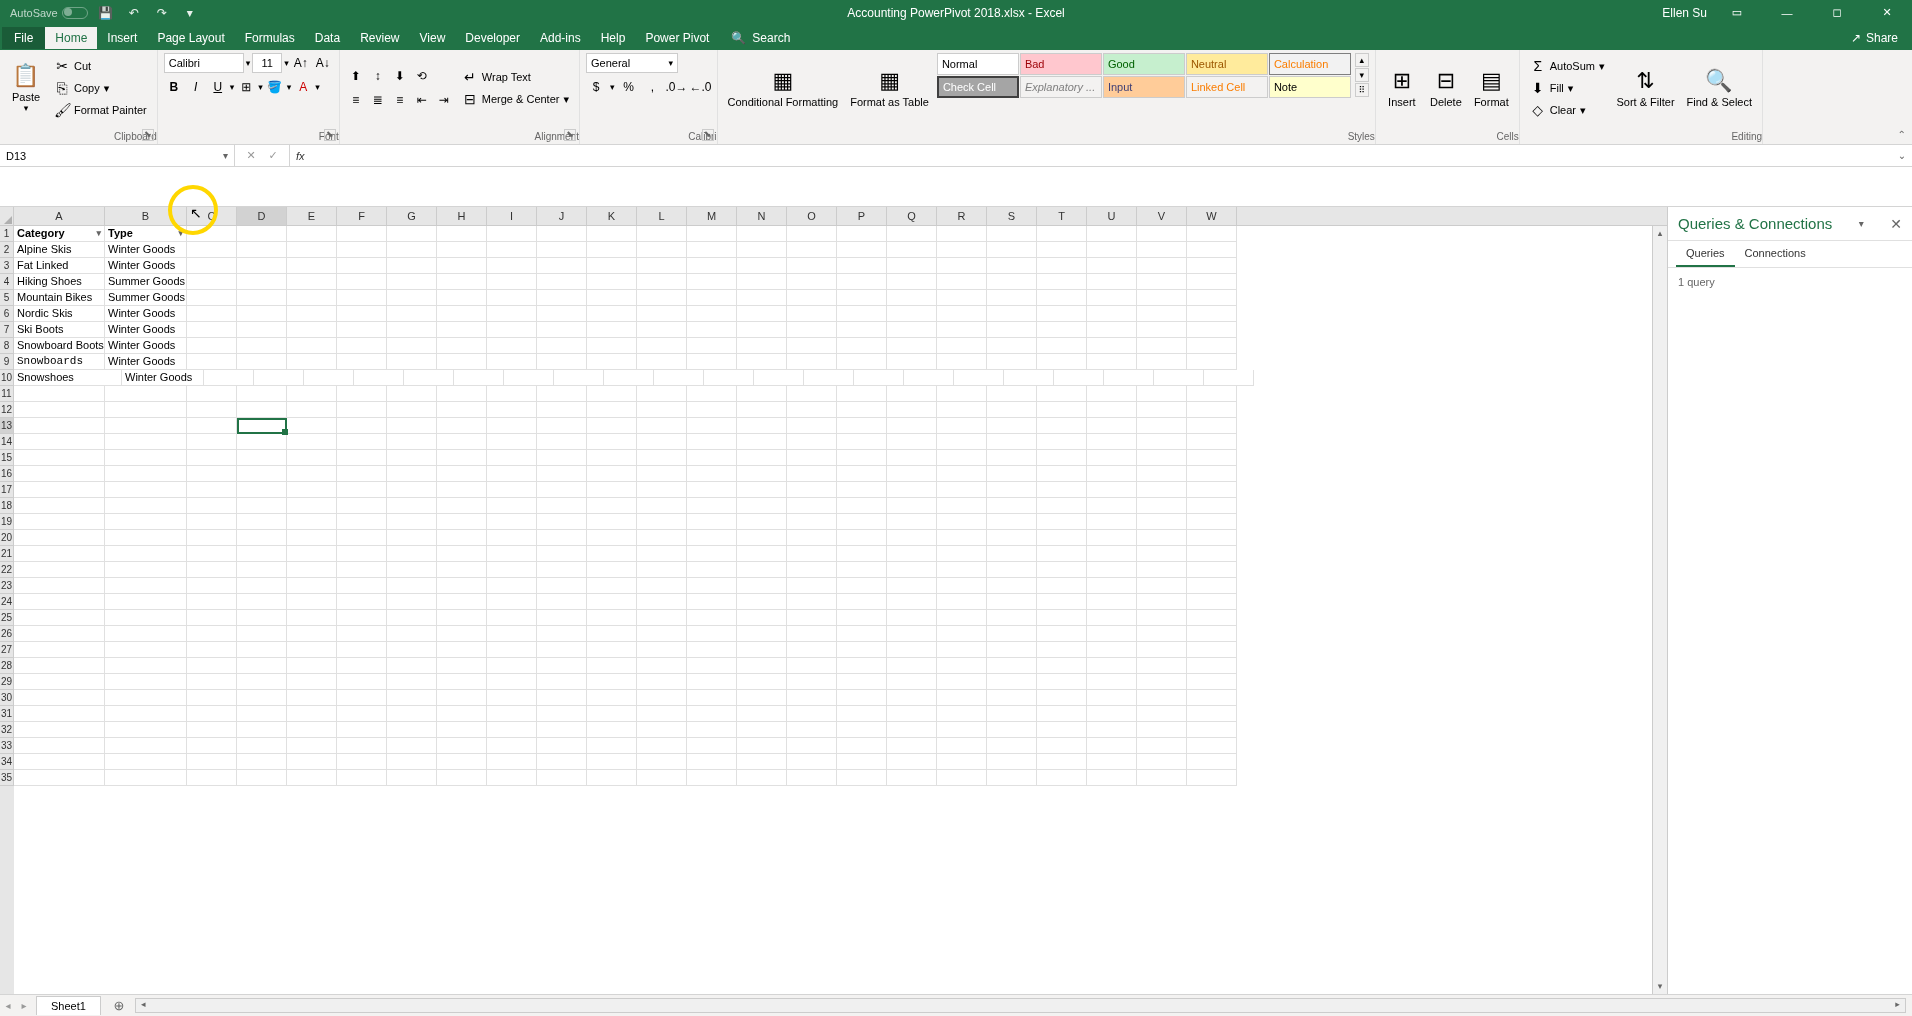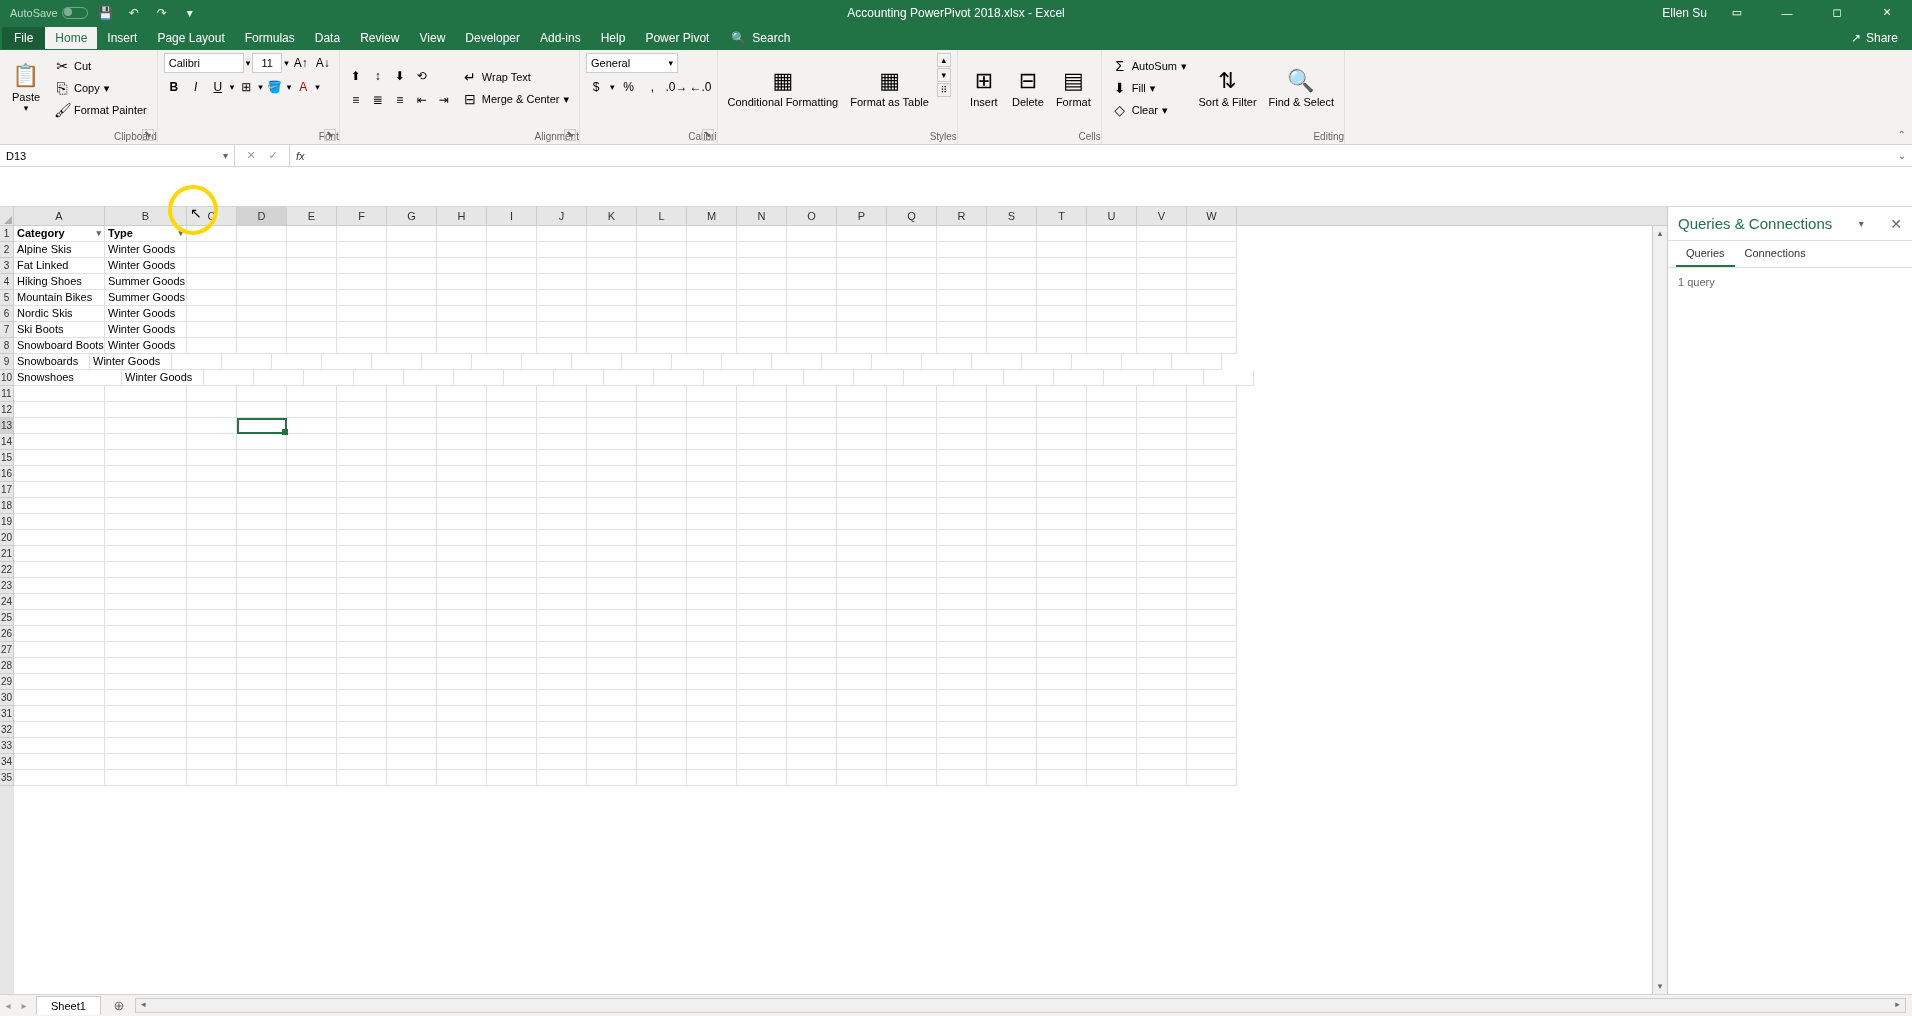--- a/index.html
+++ b/index.html
@@ -293,20 +293,32 @@
 
   <div class="ribbon-group" style="flex:0 0 auto;">
     <div class="ribbon-content">
       <div class="big-btn">
         <span class="icon">▦</span>
         <span style="text-align:center; line-height:1.1">Conditional Formatting</span>
       </div>
       <div class="big-btn">
         <span class="icon">▦</span>
         <span style="text-align:center; line-height:1.1">Format as Table</span>
+      </div>
+      <div class="style-gallery">
+        <div class="style-cell style-normal">Normal</div>
+        <div class="style-cell style-bad">Bad</div>
+        <div class="style-cell style-good">Good</div>
+        <div class="style-cell style-neutral">Neutral</div>
+        <div class="style-cell style-calc">Calculation</div>
+        <div class="style-cell style-check">Check Cell</div>
+        <div class="style-cell style-explan">Explanatory ...</div>
+        <div class="style-cell style-input">Input</div>
+        <div class="style-cell style-linked">Linked Cell</div>
+        <div class="style-cell style-note">Note</div>
       </div>
       <div class="style-arrows">
         <div class="style-arrow">▴</div>
         <div class="style-arrow">▾</div>
         <div class="style-arrow">⠿</div>
       </div>
     </div>
     <div class="ribbon-group-label">Styles</div>
   </div>
 
@@ -639,21 +651,21 @@
             <div class="cell std" style="width: 50px;"></div>
             <div class="cell std" style="width: 50px;"></div>
             <div class="cell std" style="width: 50px;"></div>
             <div class="cell std" style="width: 50px;"></div>
             <div class="cell std" style="width: 50px;"></div>
             <div class="cell std" style="width: 50px;"></div>
             <div class="cell std" style="width: 50px;"></div>
             <div class="cell std" style="width: 50px;"></div>
           </div>
           <div class="cell-row">
-            <div class="cell a" style="width: 76px;">Snowboards</div>
+            <div class="cell a" style="width: 91px; font-family: Liberation Mono, monospace;">Snowboards</div>
             <div class="cell b" style="width: 82px;">Winter Goods</div>
             <div class="cell std" style="width: 50px;"></div>
             <div class="cell std" style="width: 50px;"></div>
             <div class="cell std" style="width: 50px;"></div>
             <div class="cell std" style="width: 50px;"></div>
             <div class="cell std" style="width: 50px;"></div>
             <div class="cell std" style="width: 50px;"></div>
             <div class="cell std" style="width: 50px;"></div>
             <div class="cell std" style="width: 50px;"></div>
             <div class="cell std" style="width: 50px;"></div>

